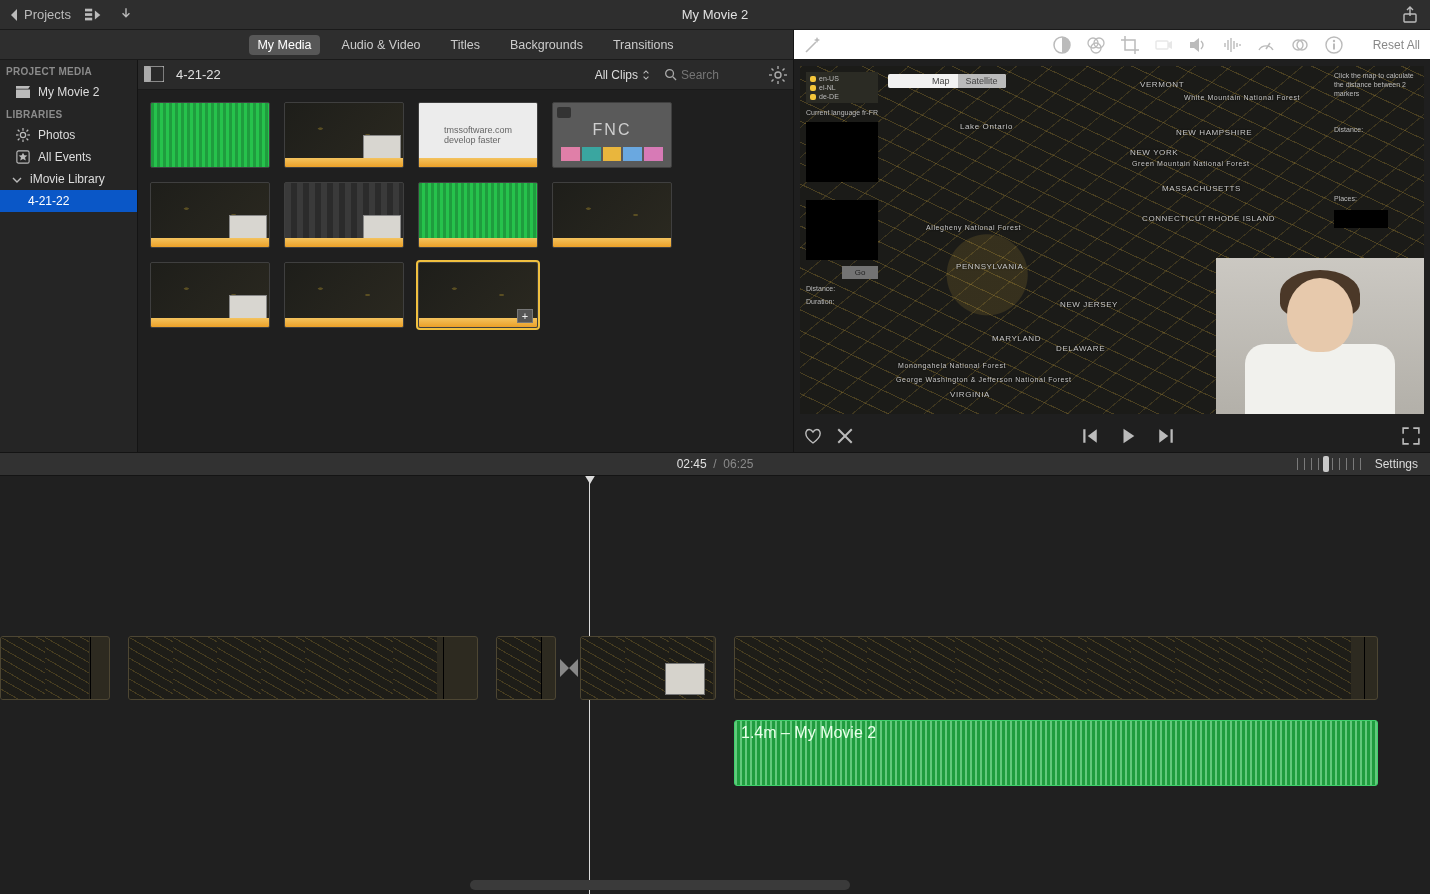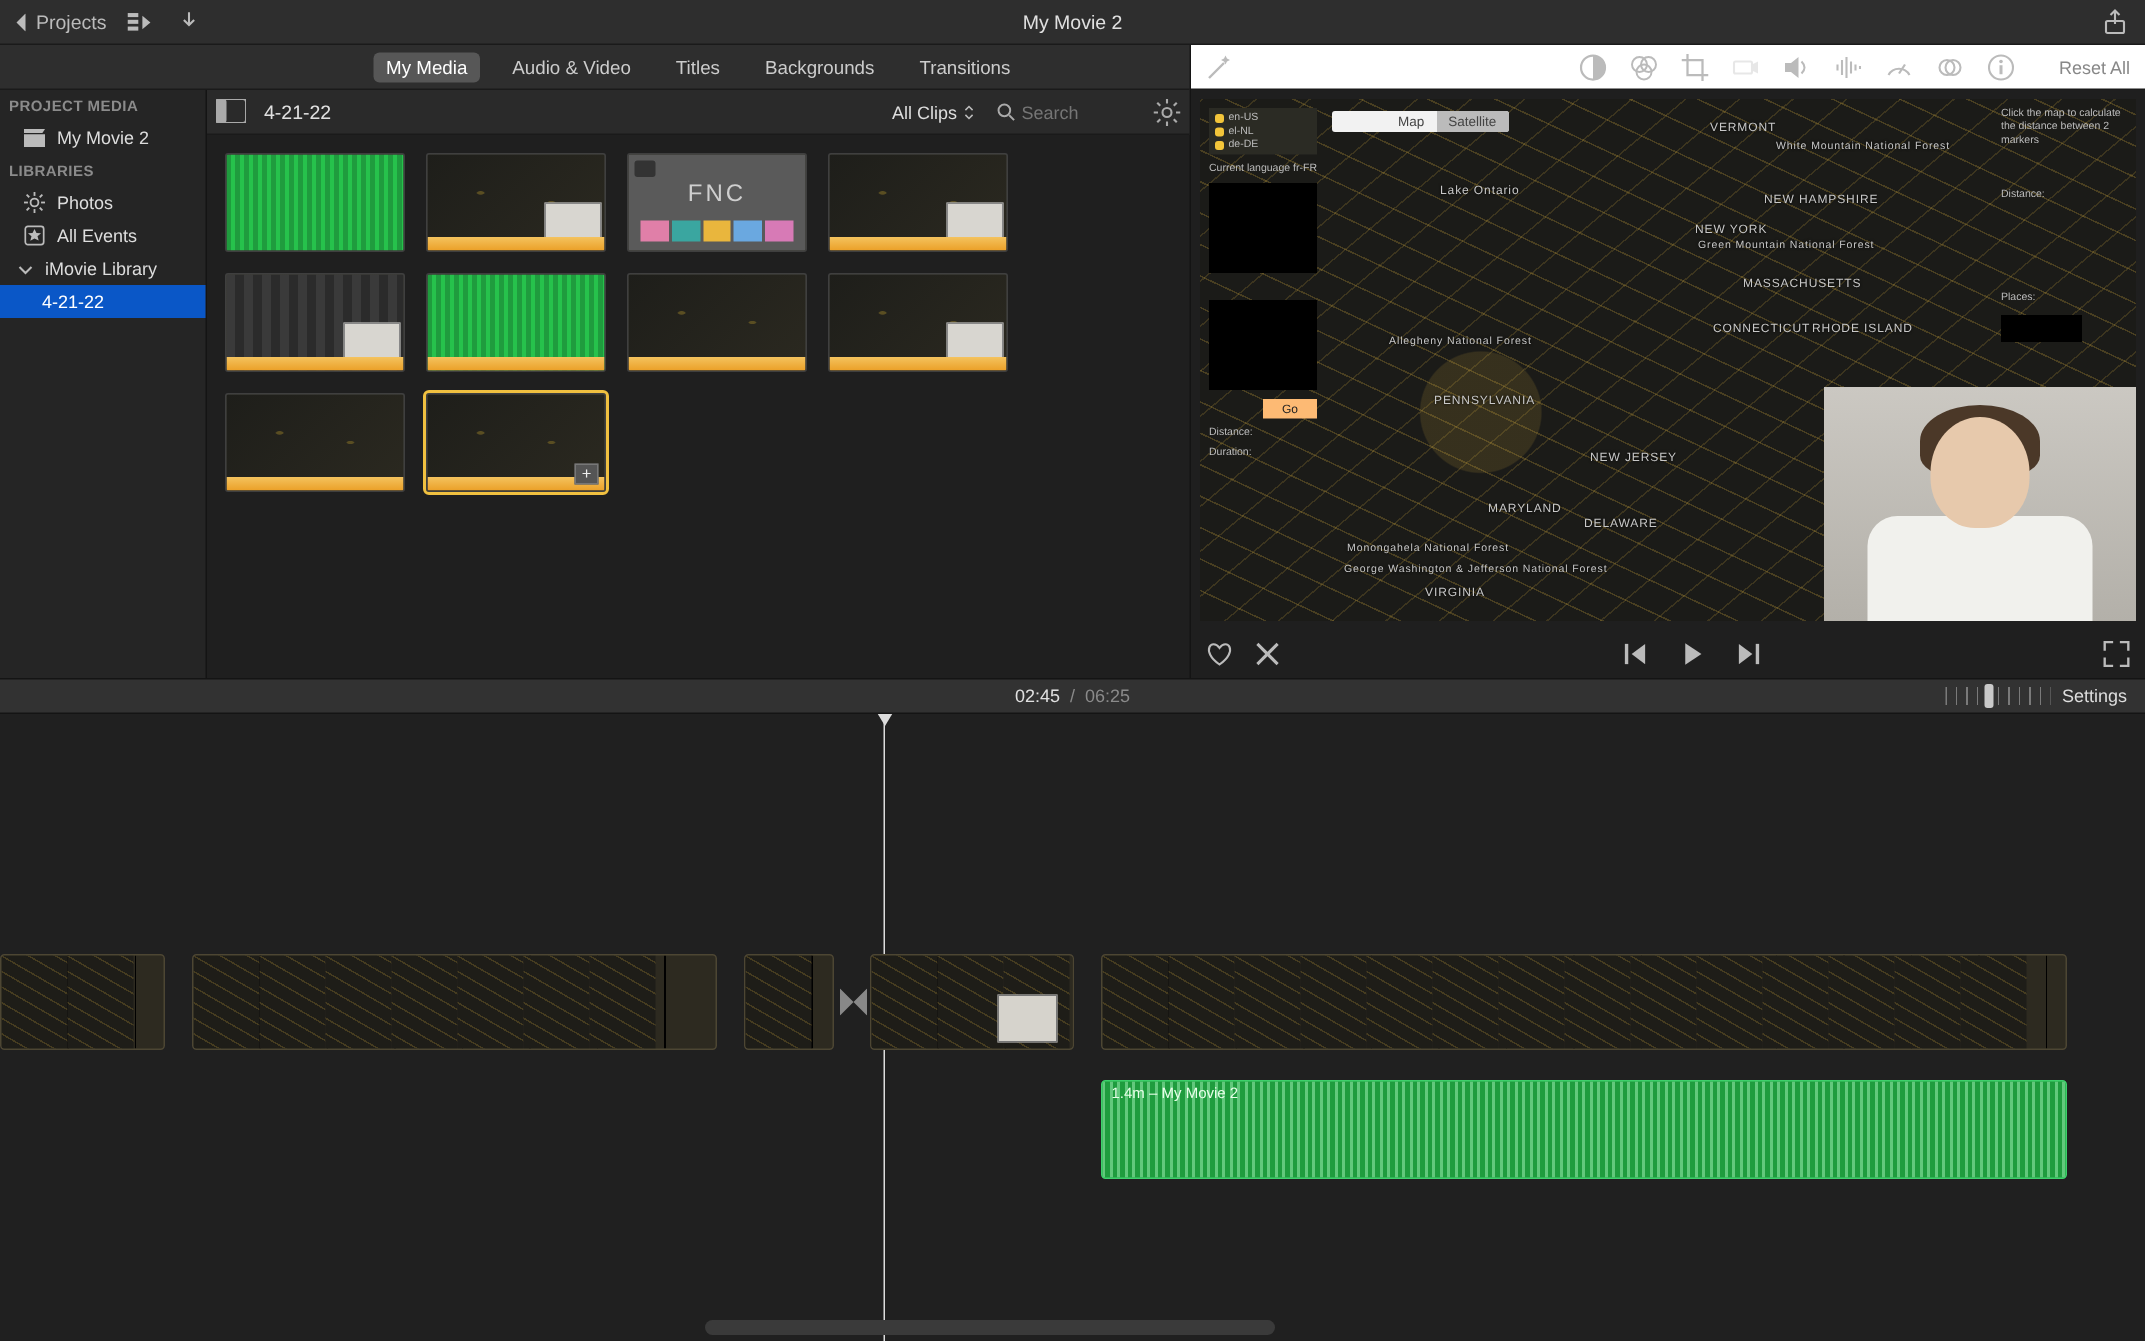--- a/index.html
+++ b/index.html
@@ -215,21 +215,21 @@
   .help-panel .hl { margin-top:28px; }
   .left-panel {
     position:absolute; top:6px; left:6px; bottom:6px; width:72px;
     display:flex; flex-direction:column; gap:6px;
     font-size:7px; color:#bcbcbc;
   }
   .left-panel .lang { background:#2b2b24; padding:2px; }
   .left-panel .lang .row { display:flex;align-items:center;gap:3px; padding:1px 2px; }
   .left-panel .lang .dot { width:6px;height:6px;border-radius:2px;background:#f3c53a; }
   .left-panel .black-box { background:#000; width:100%; height:60px; }
-  .left-panel .go-btn { background:#fdba74;color:#222;text-align:center;padding:2px 0;font-size:8px;width:36px;margin-left:auto; }
+  .left-panel .go-btn { background:#737373;color:#222;text-align:center;padding:2px 0;font-size:8px;width:36px;margin-left:auto; }
   .left-panel .ft { font-size:7px; }
 
   .pip-overlay {
     position:absolute; right:0; bottom:0;
     width:208px; height:156px;
     background: linear-gradient(180deg,#cbc8c2 0%,#b3b0a9 100%);
     display:flex;align-items:flex-end;justify-content:center;
   }
   .pip-overlay .person {
     width:150px;height:150px; position:relative;
@@ -328,21 +328,21 @@
 
   .audio-detached {
     position:absolute; height:66px; background:#1f9c3e;
     border:1px solid #3ed06b; border-radius:3px; overflow:hidden;
   }
   .audio-detached .wave {
     position:absolute; inset:0;
     background: repeating-linear-gradient(90deg, rgba(180,255,200,.45) 0 2px, transparent 2px 5px);
   }
   .audio-detached .label {
-    position:absolute; top:3px; left:6px; font-size:10px; color:#e8ffe9;
+    position:absolute; top:3px; left:6px; font-size:16px; color:#e8ffe9;
   }
 
   .timeline-scrollbar {
     position:absolute; left:470px; bottom:4px; width:380px; height:10px;
     background:#3a3a3a; border-radius:5px;
   }
 
   svg { fill: currentColor; }
 </style>
 </head>
@@ -484,20 +484,24 @@
       <div class="clip">
           <div class="thumb green"></div>
         </div>
       <div class="clip">
           <div class="thumb map">
             <div class="pip"></div>
           </div>
           <div class="audio-strip"></div>
         </div>
       <div class="clip">
+          <div class="thumb white">tmssoftware.com<br>develop faster</div>
+          <div class="audio-strip"></div>
+        </div>
+      <div class="clip">
           <div class="thumb placeholder">
             <div class="cam-icon"></div>
             <div style="position:absolute;bottom:6px;left:8px;right:8px;height:14px;display:flex;gap:2px;">
               <span style="flex:1;background:#e07fa8"></span>
               <span style="flex:1;background:#3aa6a0"></span>
               <span style="flex:1;background:#e9b63d"></span>
               <span style="flex:1;background:#6aa8e0"></span>
               <span style="flex:1;background:#d77ab6"></span>
             </div>
             <div style="position:absolute;top:18px;left:0;right:0;text-align:center;color:#cfcfcf;font-size:16px;letter-spacing:2px;">FNC</div>

